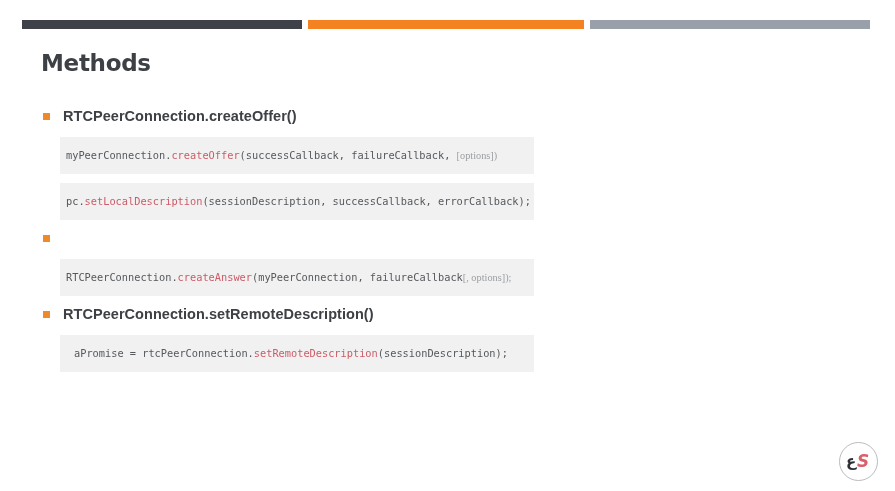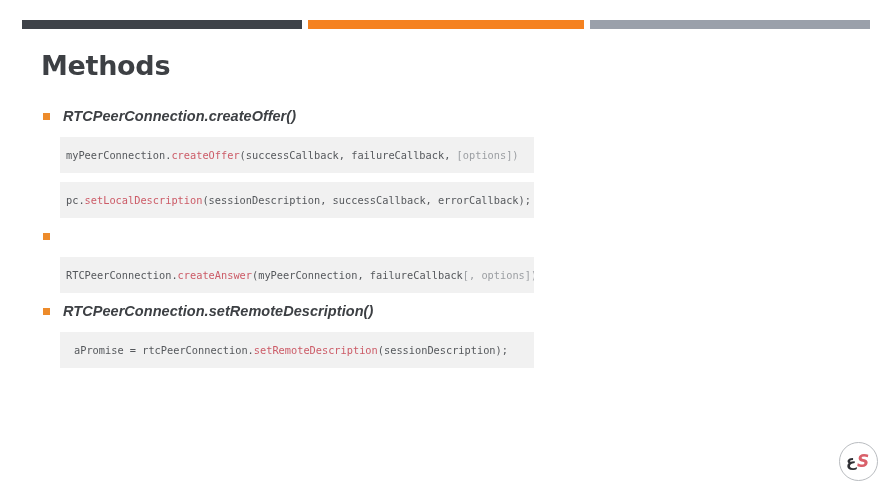--- a/index.html
+++ b/index.html
@@ -40,42 +40,41 @@
   .seg-orange{ left: 308px; width: 276px; background: #f58220; }
   .seg-gray  { left: 590px; width: 280px; background: #9aa0aa; }
 
   
   .title {
     position: absolute;
     left: 41px;
     top: 50px;
     font-family: "DejaVu Sans", sans-serif;
     font-weight: bold;
-    font-size: 27px;
+    font-size: 23px;
     letter-spacing: -0.3px;
     color: #3d4044;
   }
 
   
   .content {
     position: absolute;
     left: 0;
     top: 104px;
     width: 895px;
   }
   .item {
     position: relative;
     margin-bottom: 8px;
   }
   .bullet-row {
     display: flex;
     align-items: center;
     padding-left: 43px;
     height: 24px;
-    font-style: italic;
   }
   .bullet-sq {
     width: 7px;
     height: 7px;
     background: #ed8b2b;
     flex: 0 0 auto;
     margin-right: 13px;
   }
   .bullet-label {
     font-family: "Liberation Sans", sans-serif;
@@ -95,21 +94,21 @@
     font-family: "DejaVu Sans Mono", monospace;
     font-size: 10.3px;
     line-height: 14px;
     color: #55585c;
     white-space: nowrap;
     overflow: hidden;
   }
   .code-inner { padding-left: 6px; }
   .code-block.indent .code-inner { padding-left: 14px; }
   .m { color: #cc5b67; }
-  .dim { color: #9b9ea2; }
+  .dim { color: #9b9ea2; font-family: Liberation Serif, serif; }
 
   
   .item.g1 { margin-bottom: 6px; }
 
   
   .logo {
     position: absolute;
     right: 17px;
     bottom: 10px;
     width: 37px;

